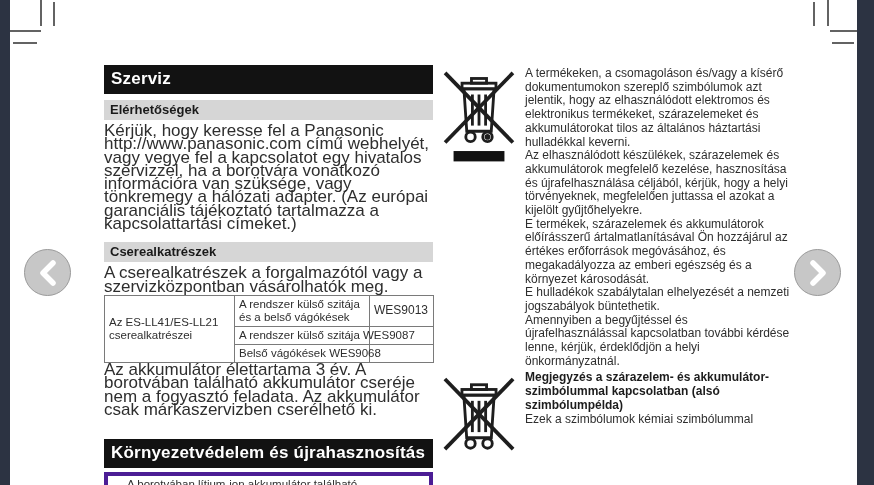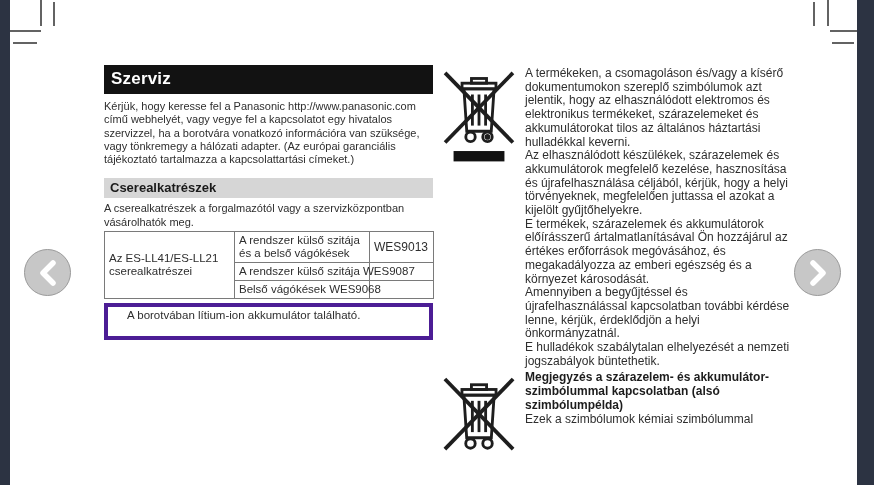--- a/index.html
+++ b/index.html
@@ -23,21 +23,21 @@
   .cm-h4{left:832px;top:42px;width:22px;height:2px;}
 
   .col-left{position:absolute;left:104px;top:65px;width:329px;}
   .col-right{position:absolute;left:443px;top:62px;width:362px;}
 
   .bar-black{background:#121212;color:#ffffff;font-weight:bold;font-size:17px;
     padding:4px 7px 5px;letter-spacing:.2px;}
   .bar-black.first{margin-bottom:6px;}
   .bar-gray{background:#d6d6d6;color:#1a1a1a;font-weight:bold;font-size:13px;
     padding:2px 6px 3px;margin-bottom:4px;}
-  .body-text{font-size:11px;line-height:13.3px;color:#2e2e2e;}
+  .body-text{font-size:17px;line-height:13.3px;color:#2e2e2e;}
   .mb-sect{margin-bottom:12px;}
   .mb-small{margin-bottom:2px;}
 
   table.parts{border-collapse:collapse;table-layout:fixed;width:329px;
     font-size:11.5px;line-height:13px;color:#2e2e2e;margin-top:1px;}
   table.parts td{border:1px solid #7a7a7a;padding:2px 4px;vertical-align:middle;}
   table.parts .nowrap{white-space:nowrap;overflow:visible;}
   table.parts .code{text-align:left;font-size:12px;}
   .after-table{margin-top:7px;}
   .env-bar{margin-top:23px;}
@@ -68,20 +68,21 @@
   <div class="cm cm-h1"></div>
   <div class="cm cm-h2"></div>
   <div class="cm cm-v3"></div>
   <div class="cm cm-v4"></div>
   <div class="cm cm-h3"></div>
   <div class="cm cm-h4"></div>
 
   <div class="col-left">
     <div class="bar-black first">Szerviz</div>
 
+    <div class="bar-gray">Elérhetőségek</div>
     <div class="body-text mb-sect">Kérjük, hogy keresse fel a Panasonic http://www.panasonic.com című webhelyét, vagy vegye fel a kapcsolatot egy hivatalos szervizzel, ha a borotvára vonatkozó információra van szüksége, vagy tönkremegy a hálózati adapter. (Az európai garanciális tájékoztató tartalmazza a kapcsolattartási címeket.)</div>
 
     <div class="bar-gray">Cserealkatrészek</div>
     <div class="body-text mb-small">A cserealkatrészek a forgalmazótól vagy a szervizközpontban vásárolhatók meg.</div>
 
     <table class="parts">
       <colgroup>
           <col style="width:130px">
           <col style="width:135px">
           <col style="width:64px">
@@ -96,21 +97,23 @@
         <td class="nowrap">A rendszer külső szitája WES9087</td>
         <td class="code"></td>
       </tr>
       <tr>
         <td class="nowrap">Belső vágókések WES9068</td>
         <td class="code"></td>
       </tr>
     </tbody>
       </table>
 
+    <div class="body-text">Az akkumulátor élettartama 3 év. A borotvában található akkumulátor cseréje nem a fogyasztó feladata. Az akkumulátor csak márkaszervizben cserélhető ki.</div>
 
+    <div class="bar-black env-bar">Környezetvédelem és újrahasznosítás</div>
     <div class="battery-box">A borotvában lítium-ion akkumulátor található.</div>
   </div>
 
   <div class="col-right">
     <div class="intro">
     </div>
 
     <div class="media">
       <div class="icon-col">
         <svg width="72" height="98" viewBox="0 0 76 104">
@@ -127,22 +130,22 @@
             <line x1="2" y1="3" x2="74" y2="77" stroke-width="4"></line>
             <line x1="74" y1="3" x2="2" y2="77" stroke-width="4"></line>
           </g>
           <rect x="11" y="86" width="54" height="11" fill="#121212"></rect>
         </svg>
       </div>
       <div class="text-col">
         <p>A termékeken, a csomagoláson és/vagy a kísérő dokumentumokon szereplő szimbólumok azt jelentik, hogy az elhasználódott elektromos és elektronikus termékeket, szárazelemeket és akkumulátorokat tilos az általános háztartási hulladékkal keverni.</p>
         <p>Az elhasználódott készülékek, szárazelemek és akkumulátorok megfelelő kezelése, hasznosítása és újrafelhasználása céljából, kérjük, hogy a helyi törvényeknek, megfelelően juttassa el azokat a kijelölt gyűjtőhelyekre.</p>
         <p>E termékek, szárazelemek és akkumulátorok előírásszerű ártalmatlanításával Ön hozzájárul az értékes erőforrások megóvásához, és megakadályozza az emberi egészség és a környezet károsodását.</p>
+        <p>E hulladékok szabálytalan elhelyezését a nemzeti jogszabályok büntethetik.</p>
         <p>Amennyiben a begyűjtéssel és újrafelhasználással kapcsolatban további kérdése lenne, kérjük, érdeklődjön a helyi önkormányzatnál.</p>
-        <p>E hulladékok szabálytalan elhelyezését a nemzeti jogszabályok büntethetik.</p>
       </div>
     </div>
 
     <div class="media media2">
       <div class="icon-col">
         <svg width="72" height="84" viewBox="0 0 76 84">
           <g stroke="#1e1e1e" fill="none" stroke-width="3">
             <rect x="30" y="9" width="16" height="5"></rect>
             <rect x="20" y="14" width="36" height="6"></rect>
             <path d="M22 20 L54 20 L51 65 L25 65 Z"></path>

